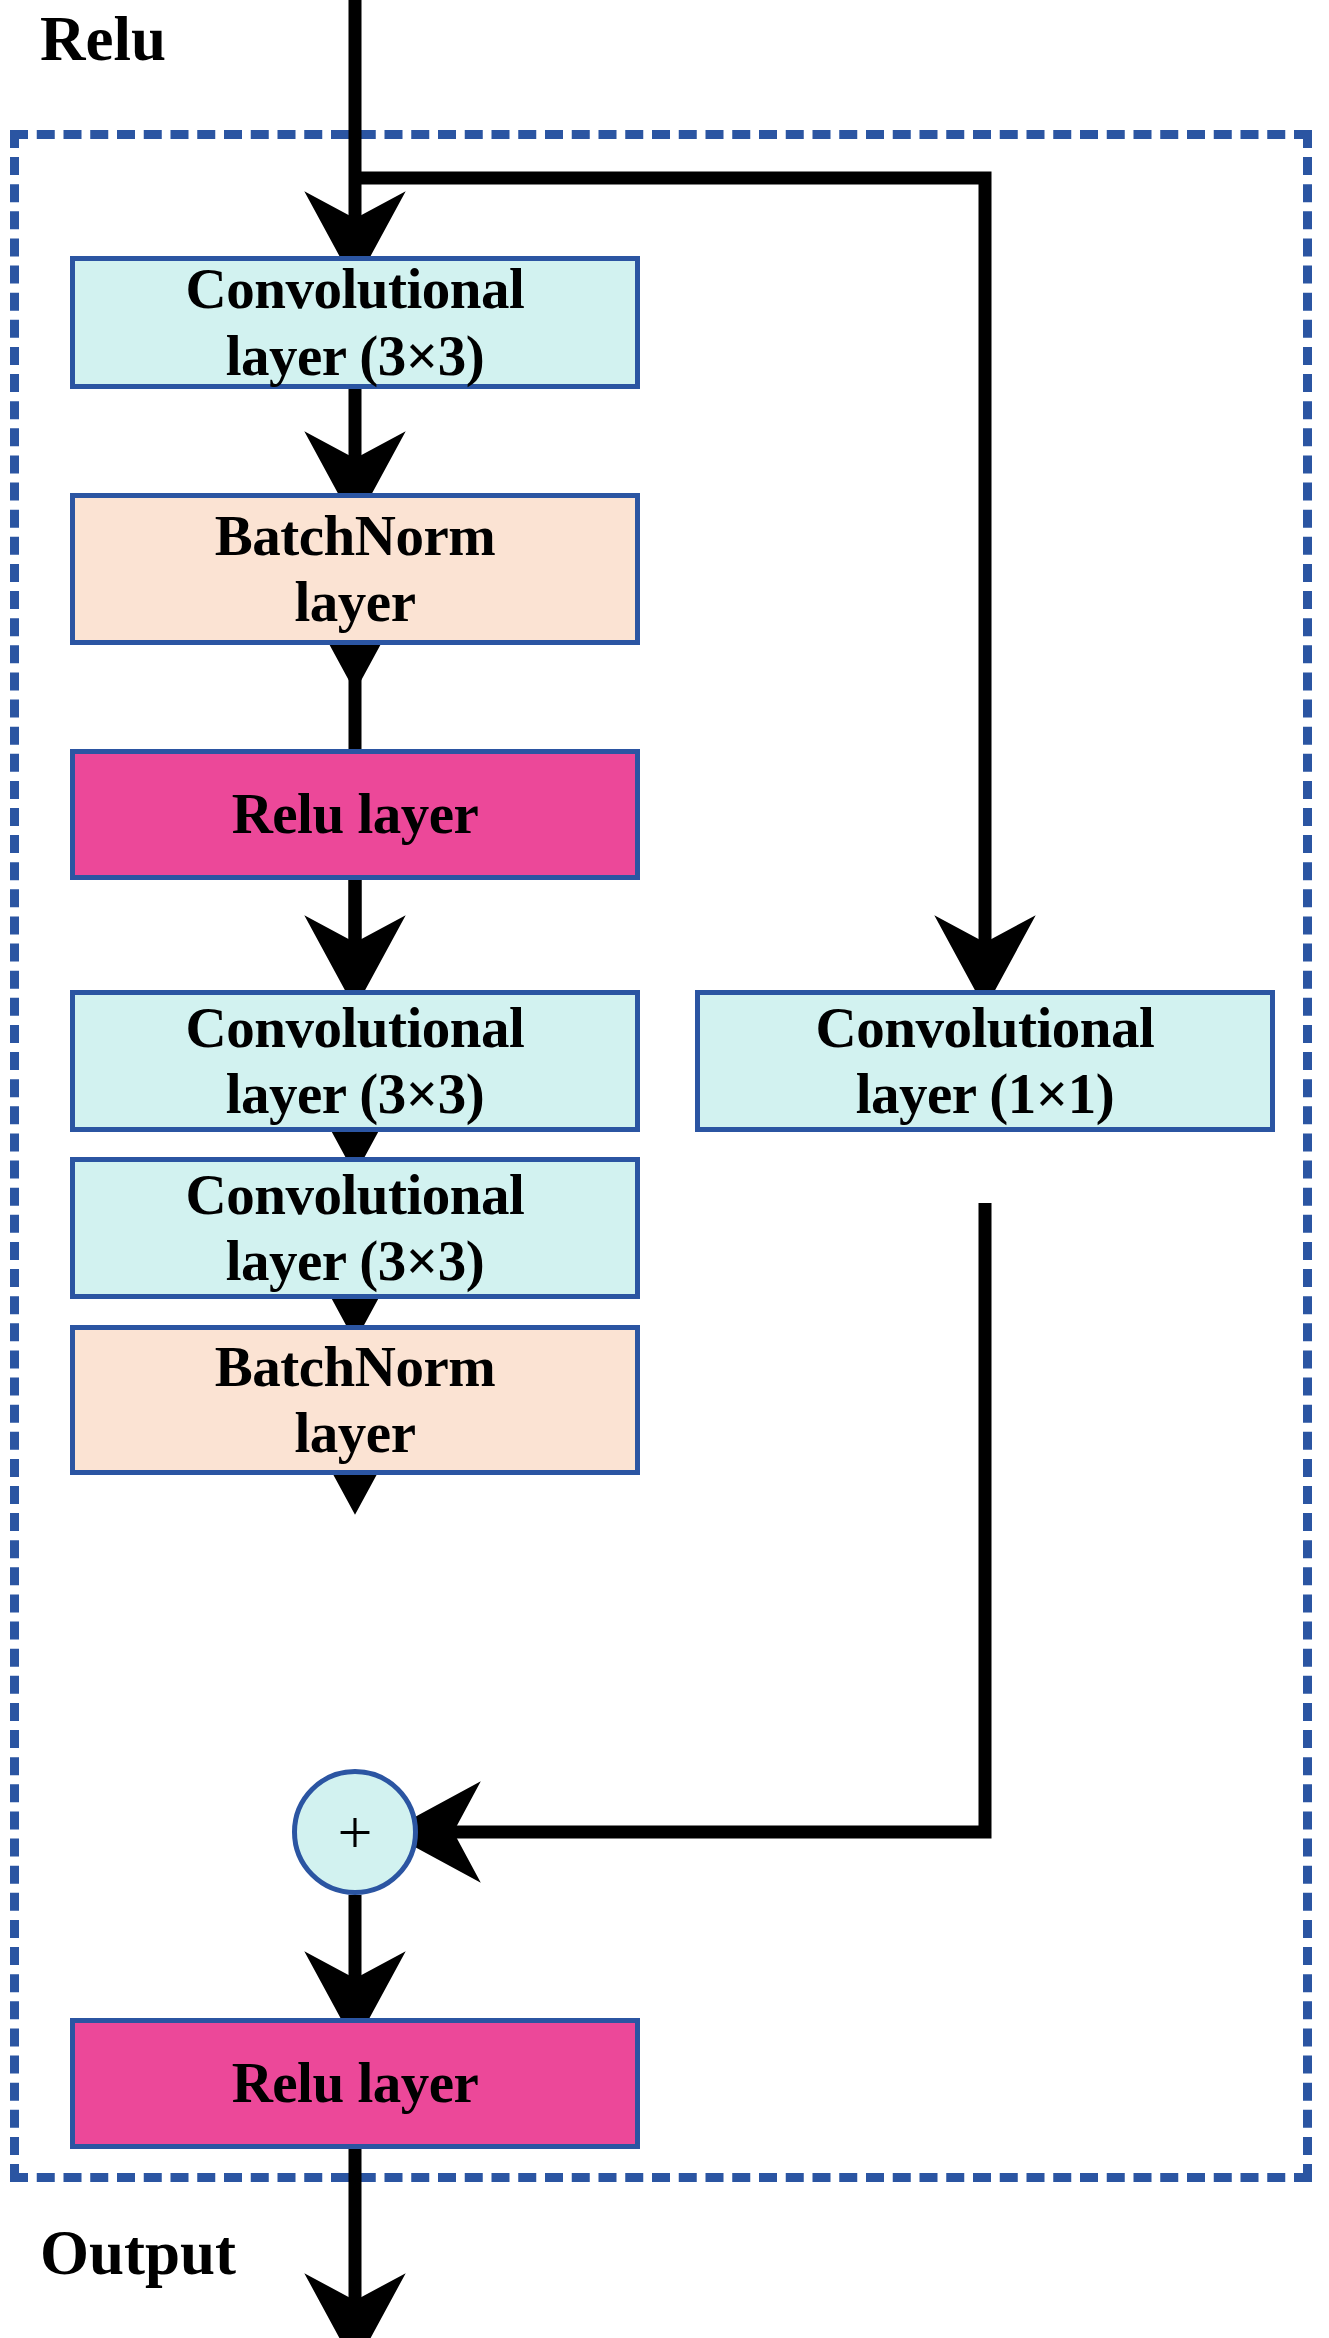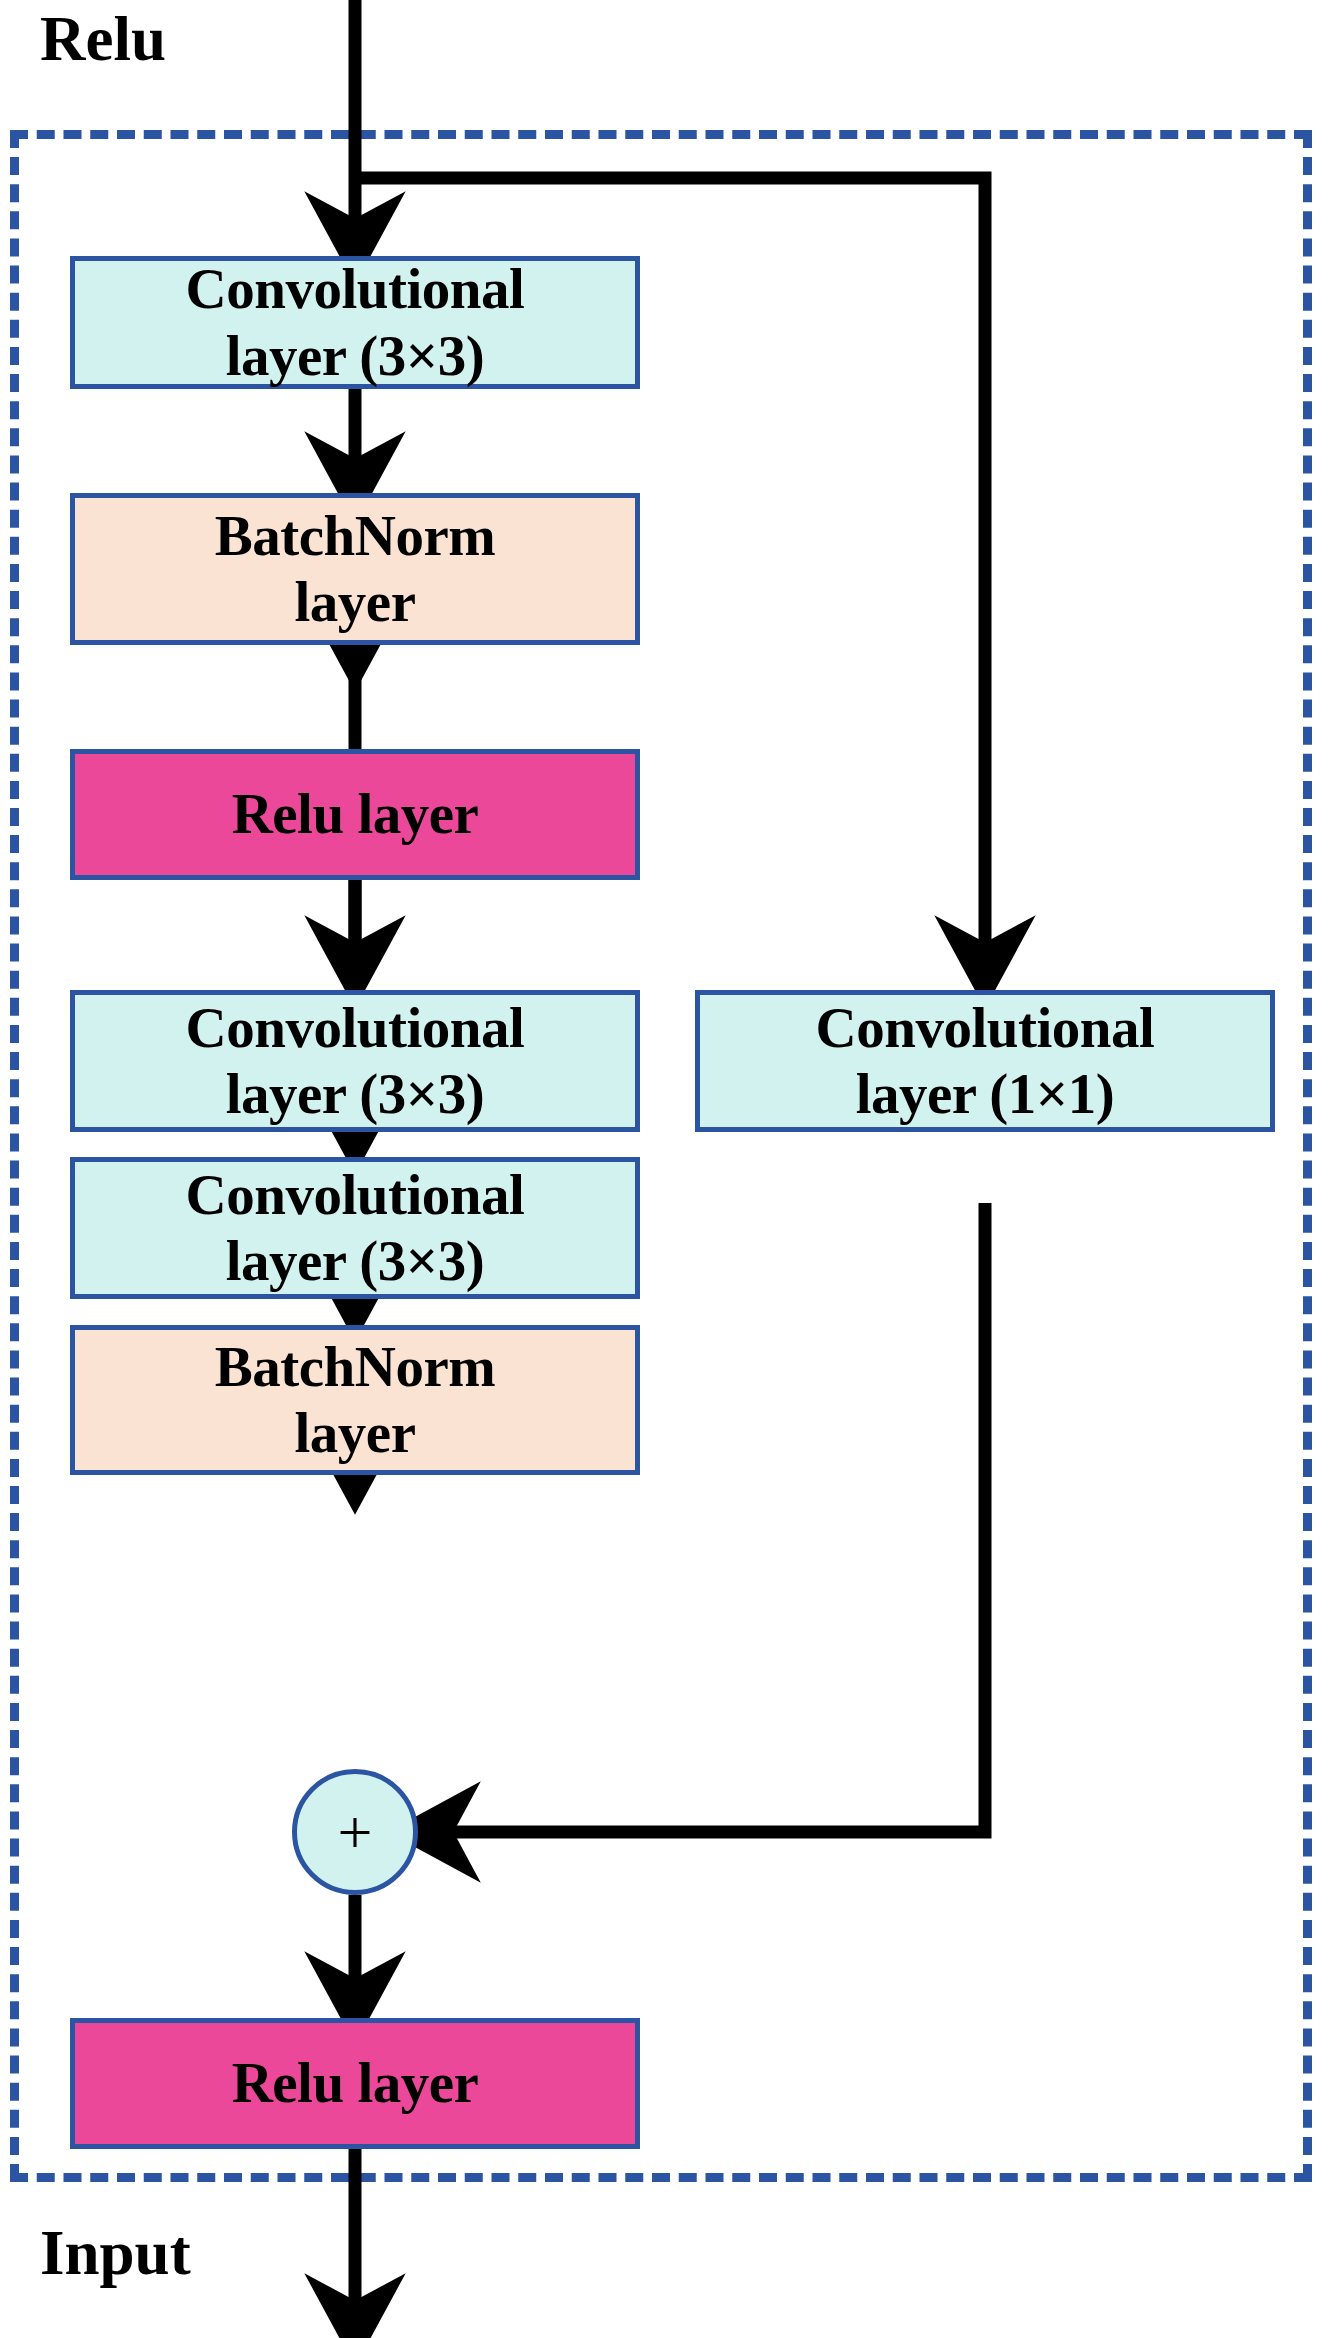--- a/index.html
+++ b/index.html
@@ -117,21 +117,21 @@
 
     <path d="M 985 1203 L 985 1832 L 434 1832" stroke="#000000" stroke-width="13" fill="none" marker-end="url(#ah)"></path>
 
     <path d="M 355 1895 L 355 1998" stroke="#000000" stroke-width="13" fill="none" marker-end="url(#ah)"></path>
 
     <path d="M 355 2148 L 355 2320" stroke="#000000" stroke-width="13" fill="none" marker-end="url(#ah)"></path>
   </svg>
 
   <div class="io-label" style="left:40px; top:8px;">Relu</div>
 
-  <div class="io-label" style="left:40px; top:2222px;">Input</div>
+  <div class="io-label" style="left:40px; top:2222px;">Output</div>
 
   <div class="layer-box fill-conv" style="left:70px; top:256px; width:570px; height:133px;">
     <span class="label">Convolutional
 layer (3×3)</span>
   </div>
 
   <div class="layer-box fill-bn" style="left:70px; top:493px; width:570px; height:152px;">
     <span class="label">BatchNorm
 layer</span>
   </div>

